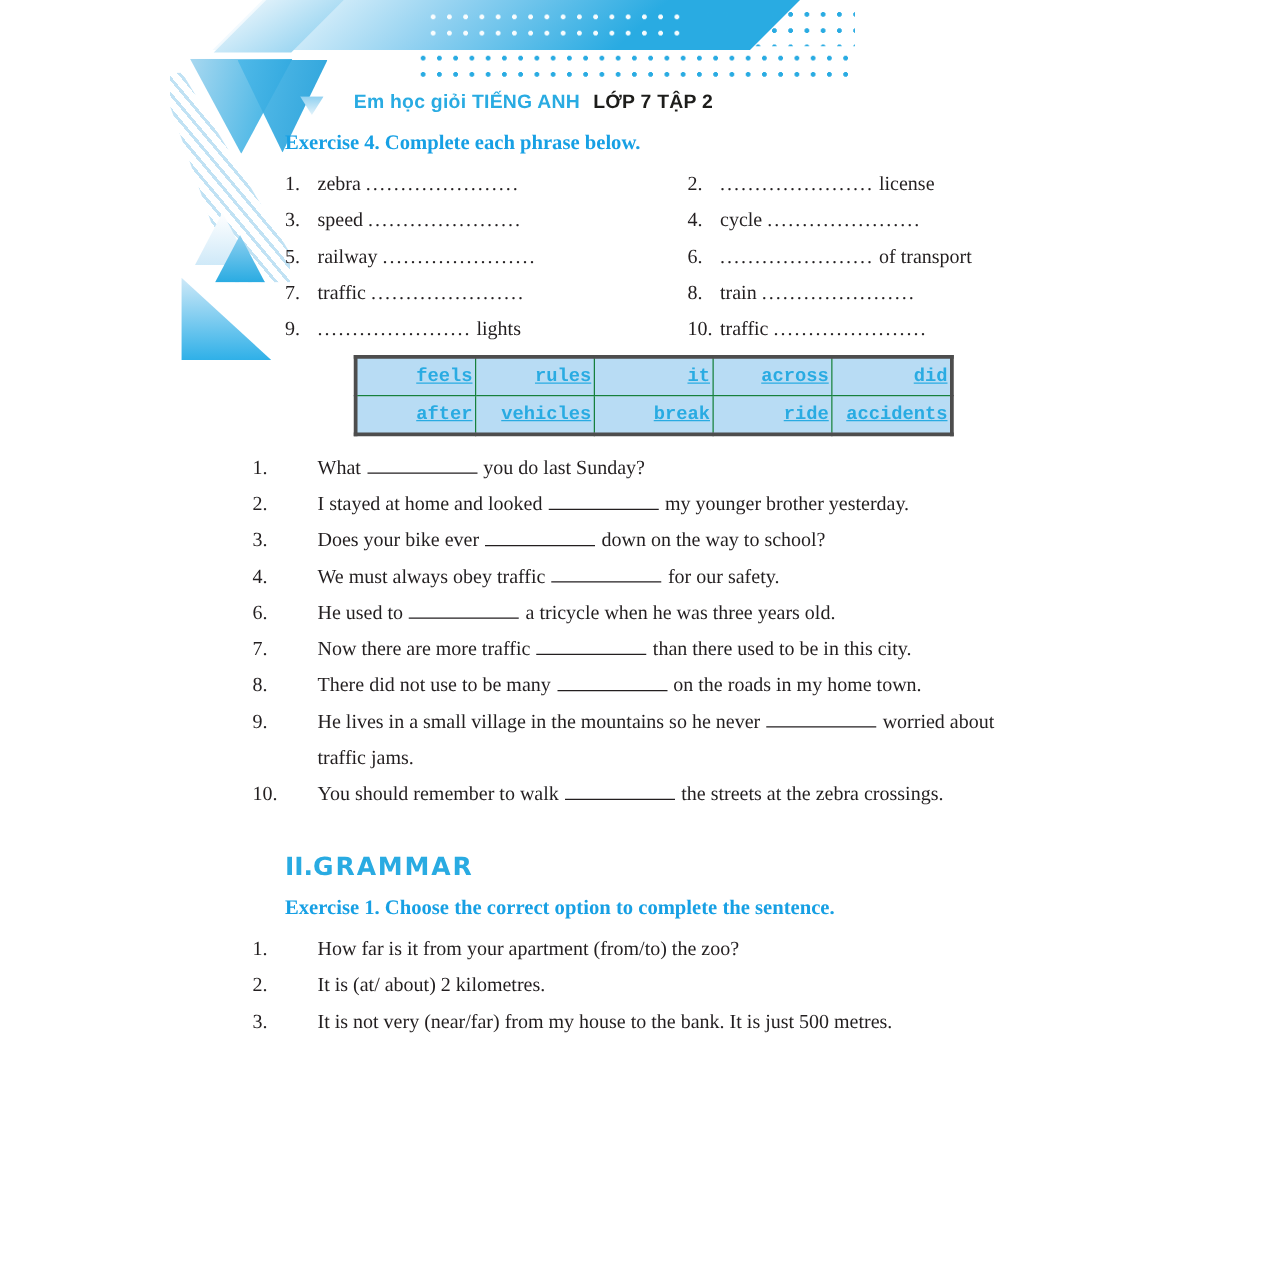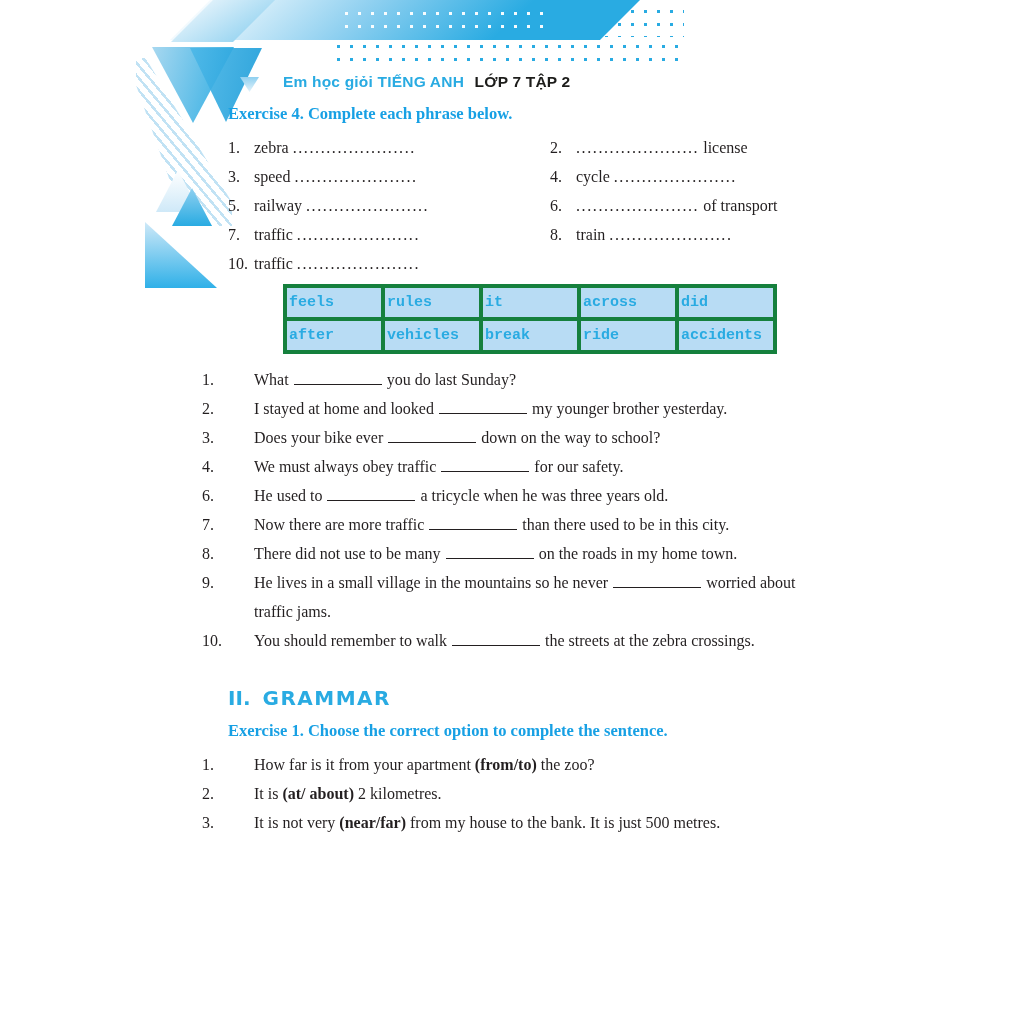--- a/index.html
+++ b/index.html
@@ -47,32 +47,32 @@
   .content{position:absolute;left:228px;top:104px;width:576px;font-size:16px;line-height:29px;}
   .ex-heading{font-weight:bold;color:#17a0e4;font-size:16.5px;line-height:20px;margin:0 0 9px 0;}
   .num{display:inline-block;width:26px;}
   .leader{letter-spacing:1.6px;}
 
   .ex4-grid{display:grid;grid-template-columns:322px 1fr;}
   .ex4-item{white-space:nowrap;}
 
   .word-box{border-collapse:collapse;margin:6px 0 11px 55px;
     font-family:"Liberation Mono",monospace;font-weight:bold;font-size:15px;color:#29abe2;}
-  .word-box td{border:4px solid #15803d;background:#b8dcf4;width:90px;height:25px;
-    text-align:left;padding:0 2px;}
+  .word-box td{border:1px solid #15803d;background:#b8dcf4;width:90px;height:25px;
+    text-align:right;padding:0 2px;text-decoration:underline;}
   .word-box{border:3px solid #4d4d4d;}
 
   .sent-list{margin:0 0 0 0;}
   .sent{padding-left:26px;text-indent:-26px;}
   .blank{display:inline-block;width:88px;height:12px;border-bottom:1.4px solid #231f20;margin:0 5px;}
-  .bold{font-weight:bold;}
+  .bold{font-weight:normal;}
 
   .section-heading{margin:31px 0 11px 0;font-family:"DejaVu Sans",sans-serif;font-weight:bold;
     color:#29abe2;font-size:20px;line-height:24px;letter-spacing:1.5px;}
-  .section-heading .sec-num{margin-right:12px;letter-spacing:0;}
+  .section-heading .sec-num{letter-spacing:0;}
 
   
   .footer{position:absolute;left:205px;top:938px;height:52px;}
   .circle1{position:absolute;left:36px;top:12px;width:27px;height:27px;border-radius:50%;background:#1e88c7;}
   .circle2{position:absolute;left:43px;top:14px;width:25px;height:25px;border-radius:50%;background:#5bc5f2;}
   .page-diamond{position:absolute;left:8px;top:6px;width:27px;height:27px;background:#fff;
     border:5px solid #29abe2;border-radius:7px;transform:rotate(45deg);}
   .page-num{position:absolute;left:8px;top:6px;width:37px;height:37px;display:flex;
     align-items:center;justify-content:center;font-weight:bold;font-size:14px;color:#ec4899;}
   .site{position:absolute;left:68px;top:9px;font-family:"Liberation Sans",sans-serif;
@@ -107,20 +107,21 @@
     <div class="ex-heading">Exercise 4. Complete each phrase below.</div>
     <div class="ex4-grid" id="ex4-grid">
         <div class="ex4-item"><span class="num">1.</span><span>zebra </span><span class="leader">......................</span></div>
         <div class="ex4-item"><span class="num">2.</span><span class="leader">......................</span><span> license</span></div>
         <div class="ex4-item"><span class="num">3.</span><span>speed </span><span class="leader">......................</span></div>
         <div class="ex4-item"><span class="num">4.</span><span>cycle </span><span class="leader">......................</span></div>
         <div class="ex4-item"><span class="num">5.</span><span>railway </span><span class="leader">......................</span></div>
         <div class="ex4-item"><span class="num">6.</span><span class="leader">......................</span><span> of transport</span></div>
         <div class="ex4-item"><span class="num">7.</span><span>traffic </span><span class="leader">......................</span></div>
         <div class="ex4-item"><span class="num">8.</span><span>train </span><span class="leader">......................</span></div>
+        <div class="ex4-item"><span class="num">9.</span><span class="leader">......................</span><span> lights</span></div>
         <div class="ex4-item"><span class="num">10.</span><span>traffic </span><span class="leader">......................</span></div>
       </div>
 
     <table class="word-box">
       <tbody id="word-box-body">
           <tr>
             <td>feels</td>
             <td>rules</td>
             <td>it</td>
             <td>across</td>

